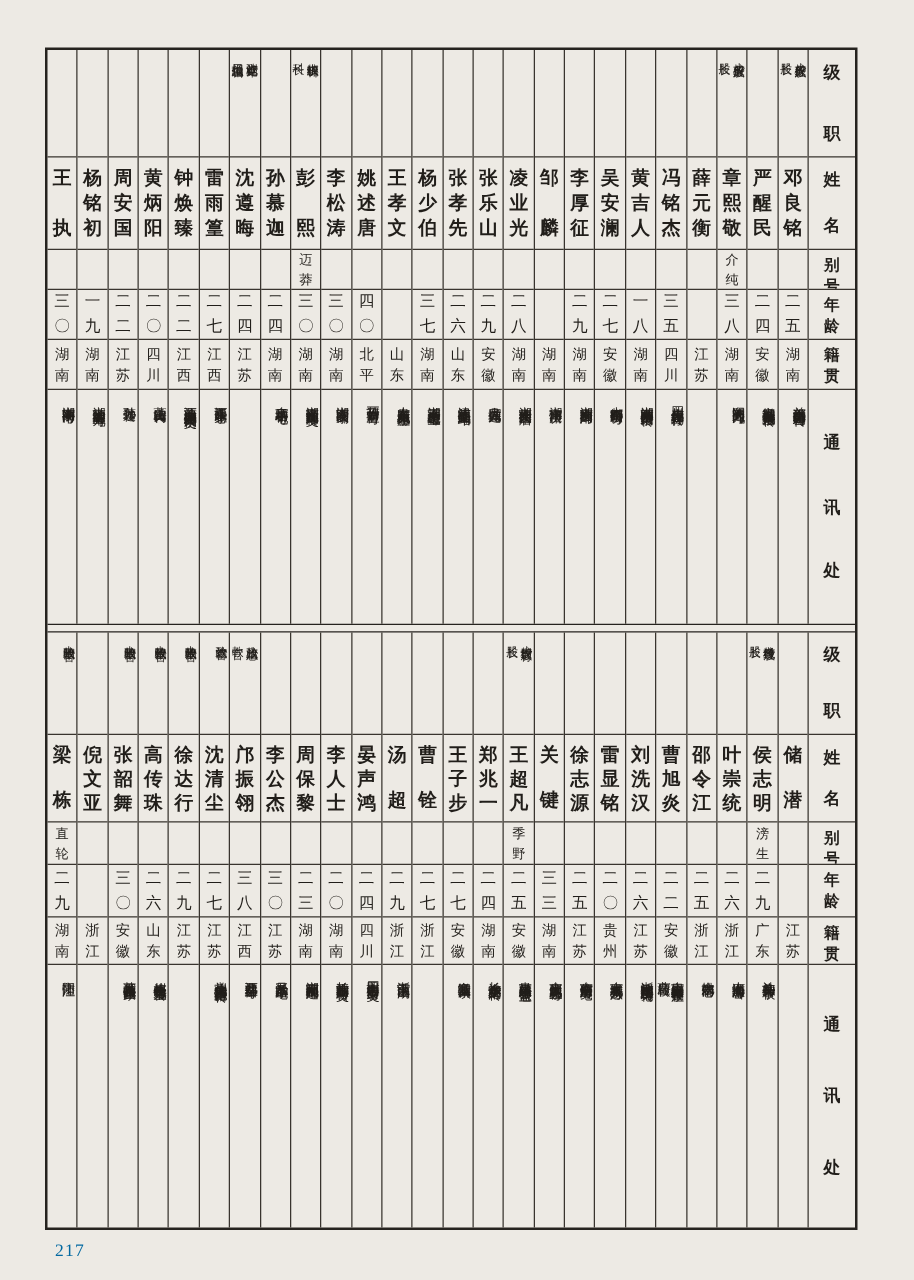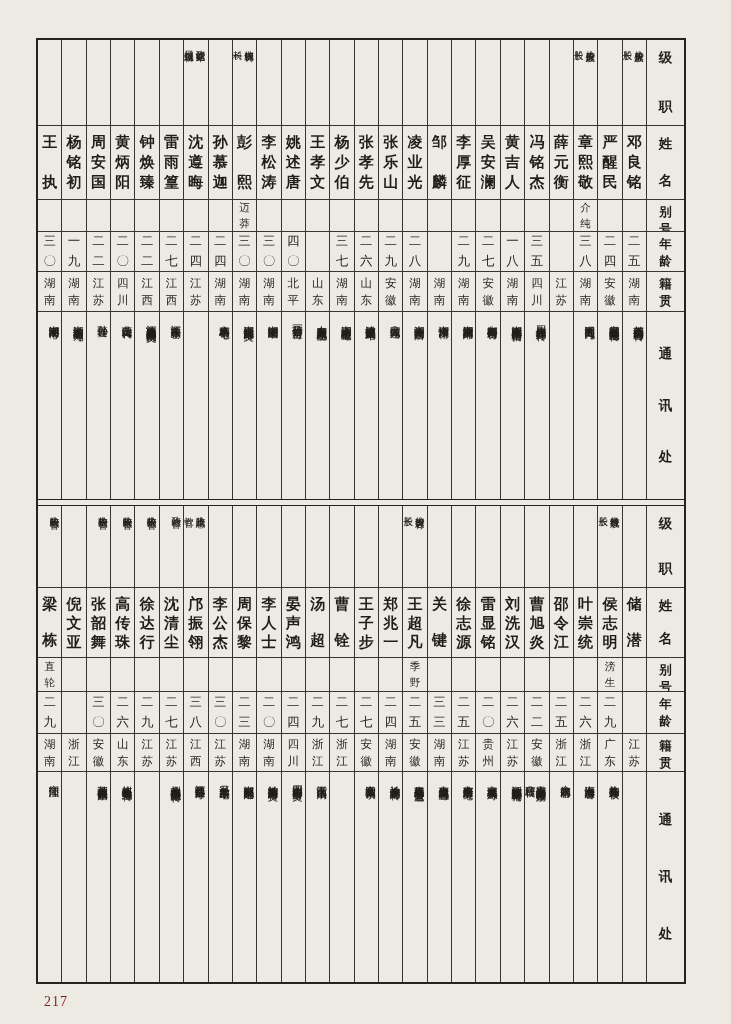--- a/index.html
+++ b/index.html
@@ -48,21 +48,21 @@
   .t-bottom .cell-alias,.t-bottom .hc-alias{height:34px;}
   .t-bottom .cell-age,.t-bottom .hc-age{height:42px;}
   .t-bottom .cell-origin,.t-bottom .hc-origin{height:38px;}
   
   .hcell{display:flex;flex-direction:column;align-items:center;justify-content:space-between;
     padding:9px 0;font-size:13.5px;font-weight:700;}
   .hc-alias,.hc-age,.hc-origin{padding:4px 0;font-size:12.5px;}
   .hc-address{justify-content:space-evenly;padding:0;}
   .page-number{
     position:absolute;left:44px;bottom:14px;
-    font-size:14px;letter-spacing:1px;color:#7f1d1d;
+    font-size:14px;letter-spacing:1px;color:#0369a1;
     font-family:"Liberation Serif","DejaVu Serif",serif;
   }
 </style>
 </head>
 <body>
 
 <div class="sheet">
   <div class="roster-table t-top">
       <div class="col header-col">
         <div class="cell hcell hc-rank">

